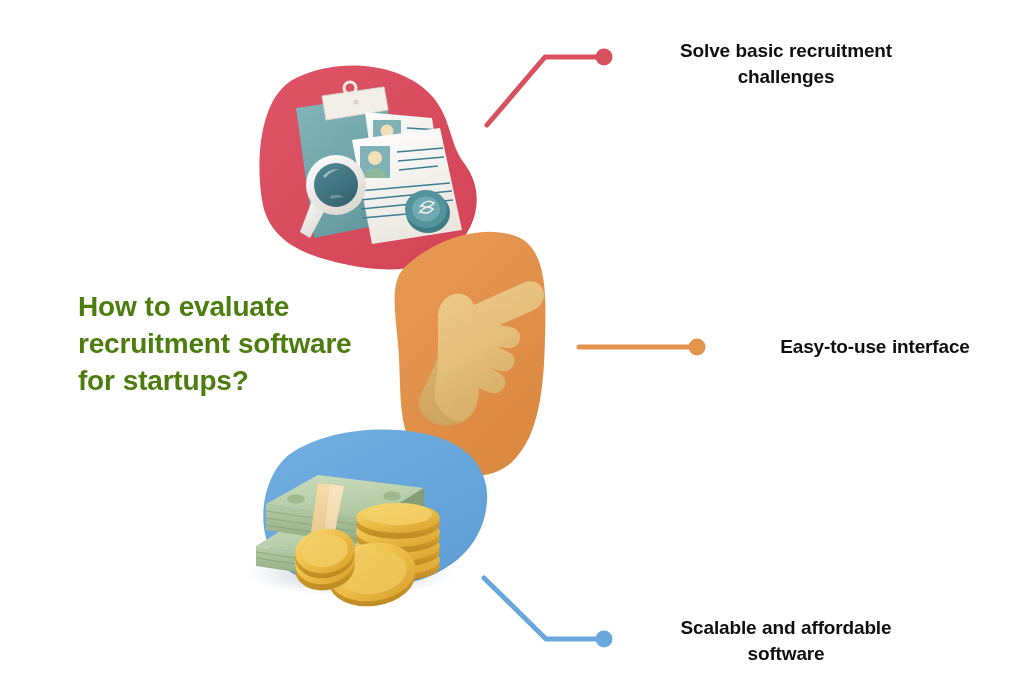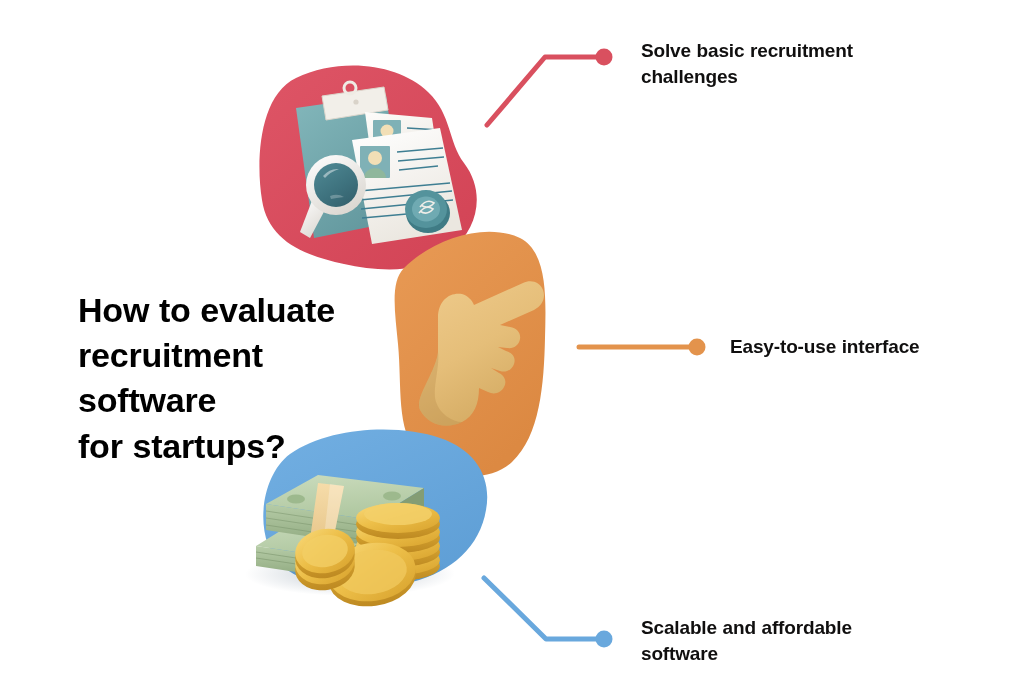--- a/index.html
+++ b/index.html
@@ -30,37 +30,38 @@
     width: 1024px;
     height: 698px;
   }
 
   
   .center-question {
     position: absolute;
     left: 78px;
     top: 288px;
     width: 310px;
-    font-size: 34px;
+    font-size: 28px;
     line-height: 1.33;
     font-weight: bold;
-    color: #000000;
+    color: #4d7c0f;
     letter-spacing: -0.2px;
     white-space: pre-line;
   }
 
   
   .callout-label {
     position: absolute;
     font-size: 19px;
     line-height: 1.35;
     font-weight: bold;
     color: #100f0f;
     letter-spacing: -0.15px;
     white-space: pre-line;
+    text-align: center;
   }
   #label-top    { left: 641px; top: 38px;  width: 290px; }
   #label-middle { left: 730px; top: 334px; width: 290px; }
   #label-bottom { left: 641px; top: 615px; width: 290px; }
 
   
   .callout-label, .center-question { word-spacing: 0.5px; }
 </style>
 </head>
 <body>

